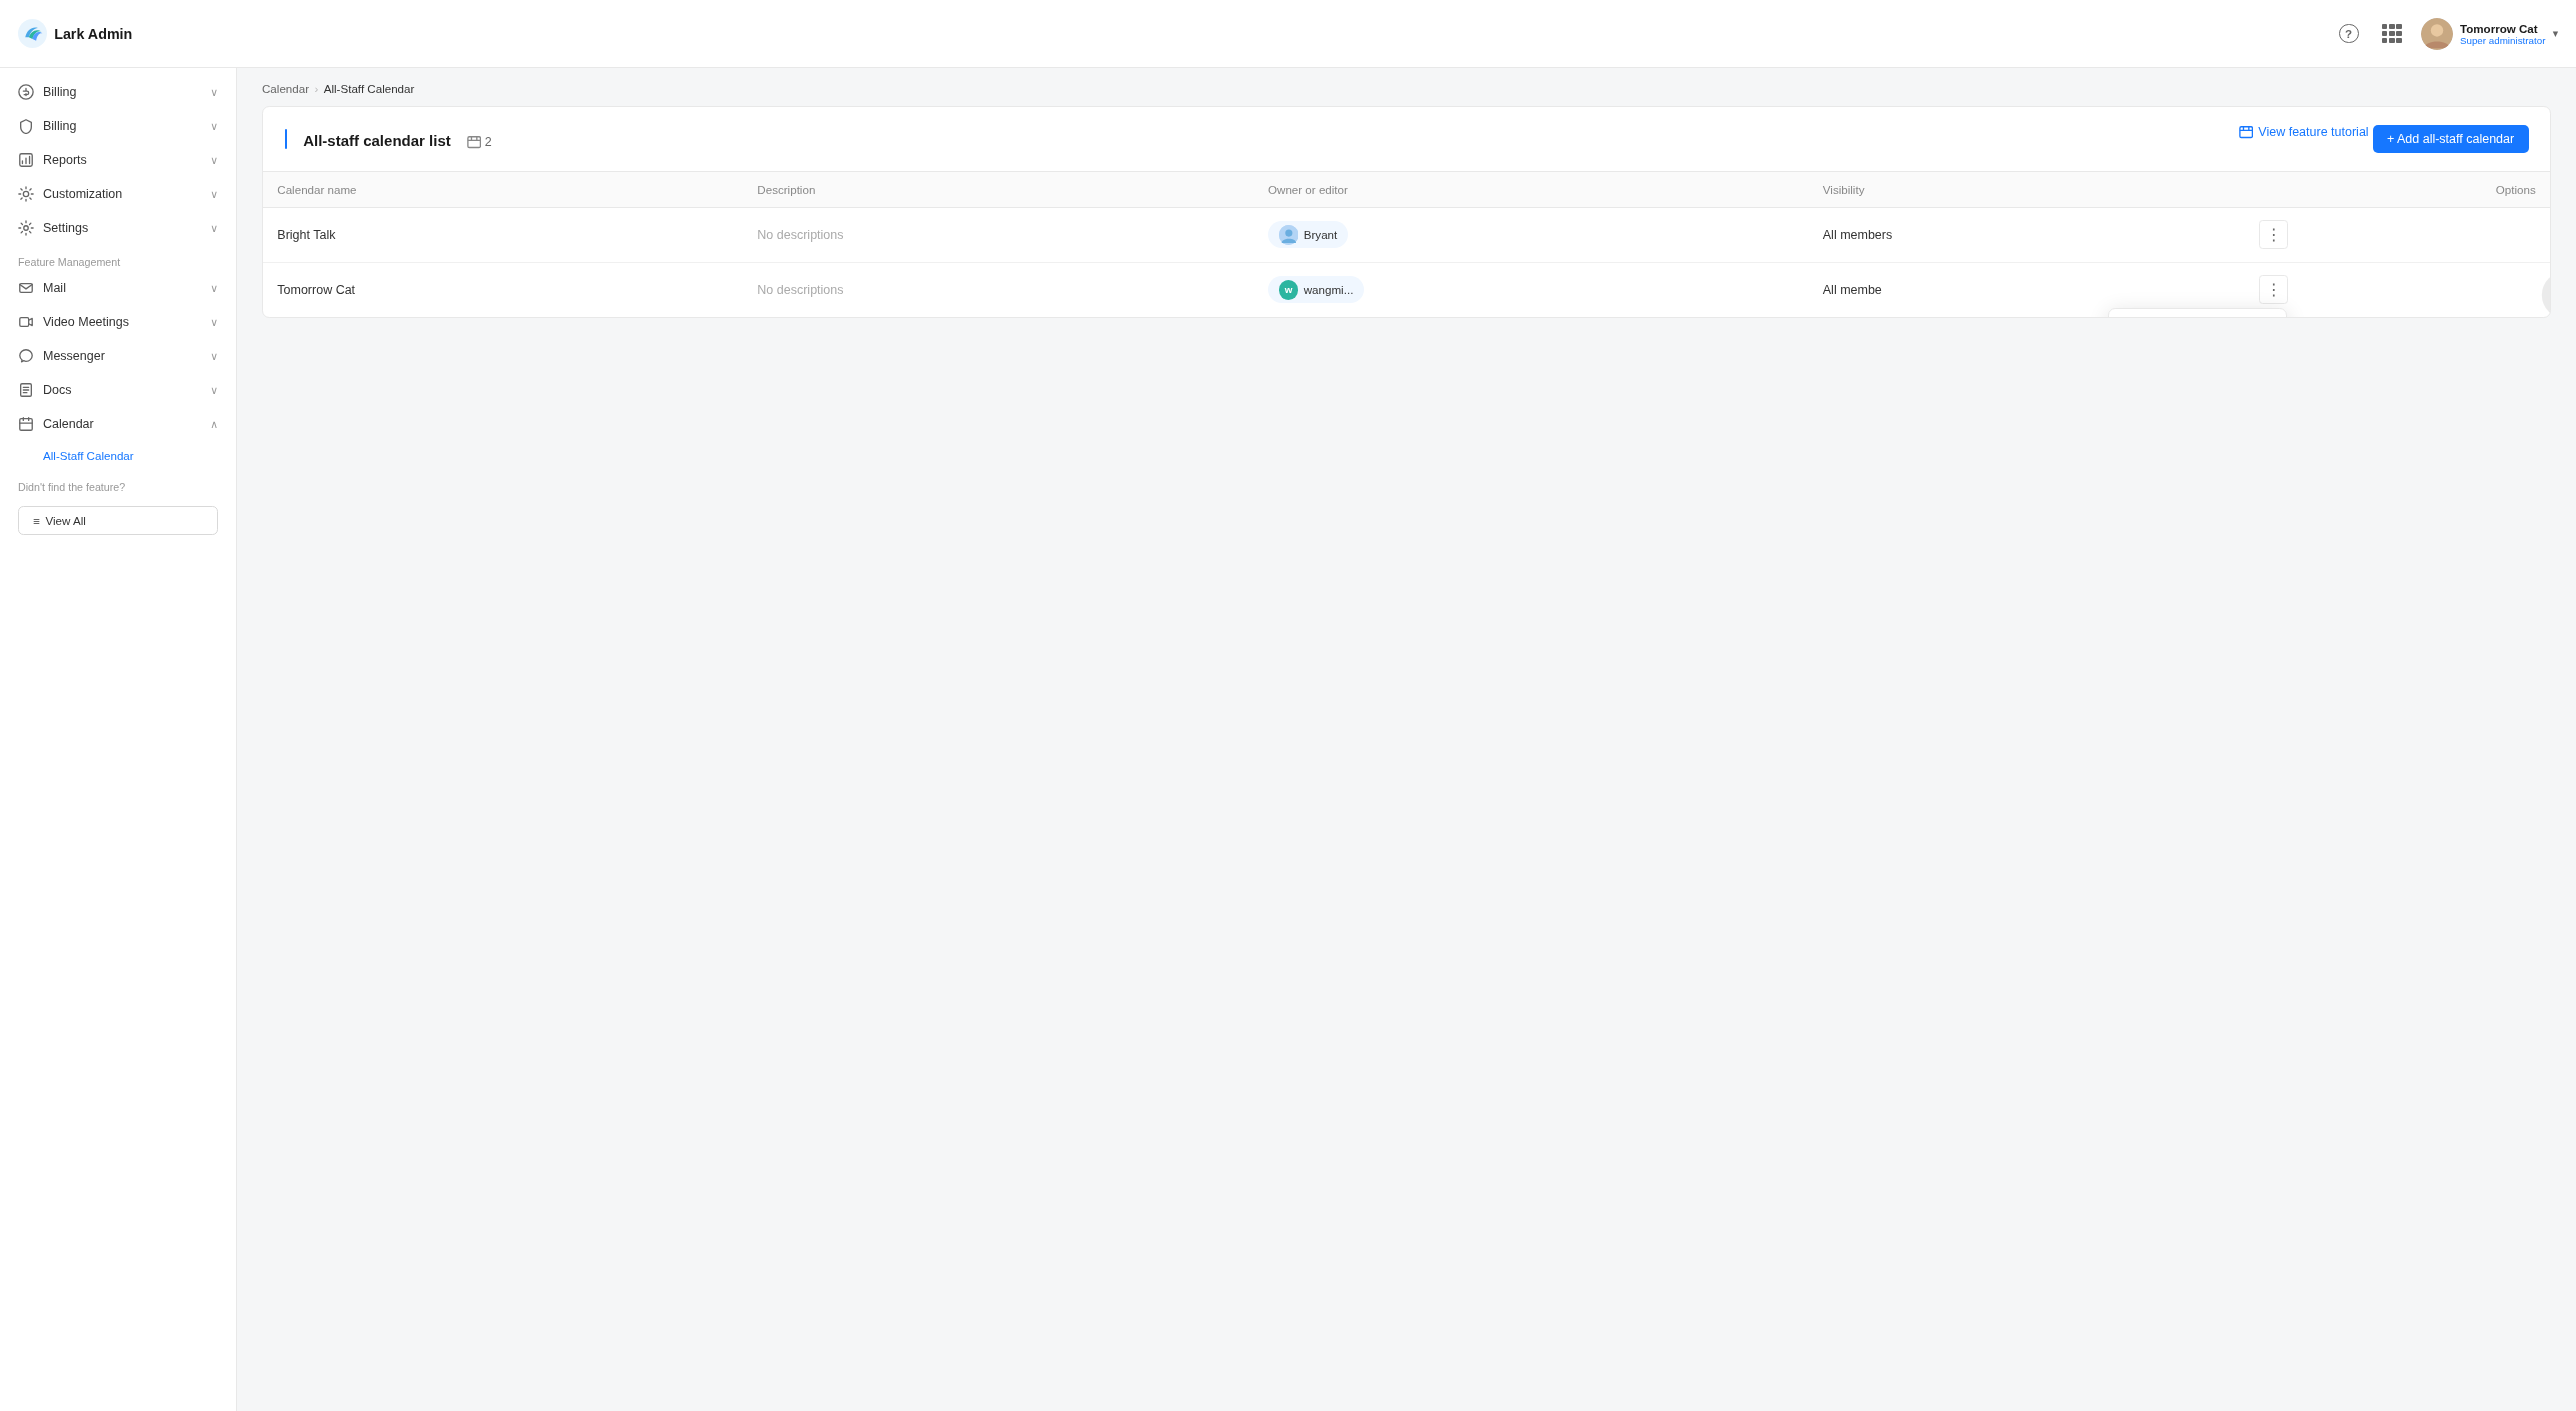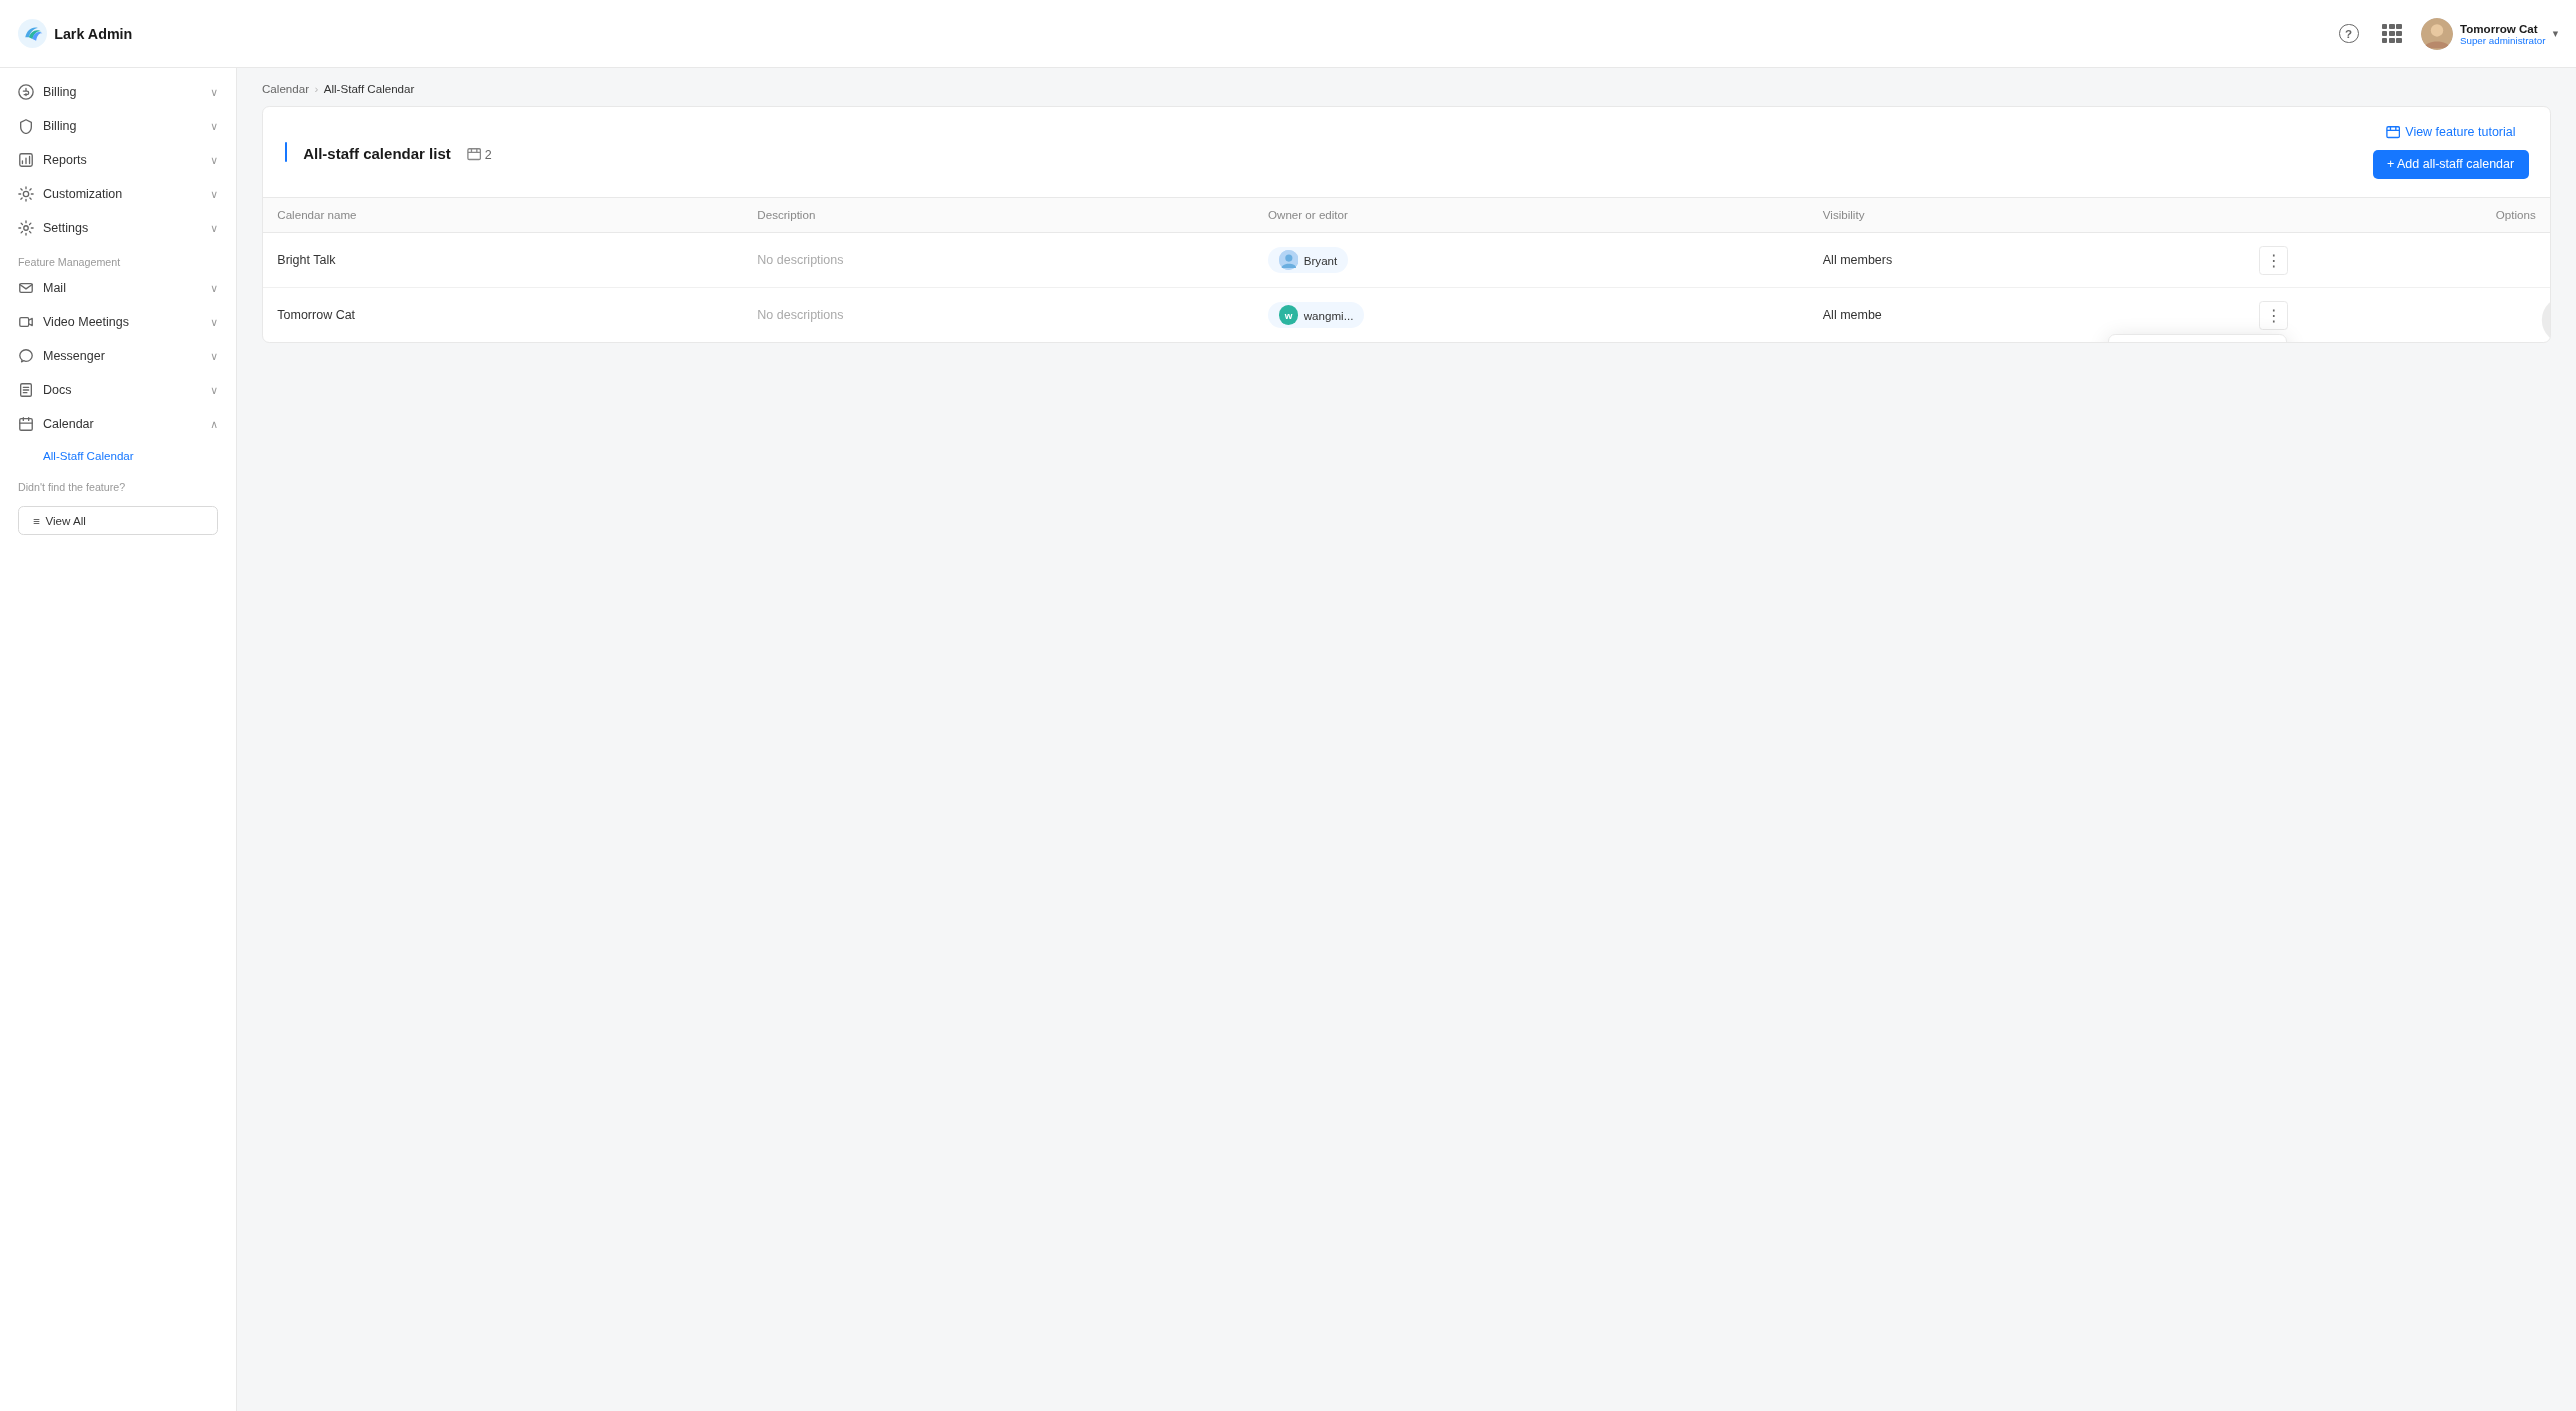--- a/index.html
+++ b/index.html
@@ -62,21 +62,21 @@
     .content-card { background: #fff; border-radius: 7.2px; border: 0.9px solid #e8e8e8; overflow: hidden; }
 
     .card-header {
       display: flex; align-items: center; justify-content: space-between;
       padding: 18px 21.5px; border-bottom: 0.9px solid #e8e8e8;
     }
     .card-title-area { display: flex; align-items: flex-end; gap: 16px; }
     .card-title-bar { width: 2.7px; height: 19.7px; background: #1677ff; border-radius: 1.8px; }
     .card-title { font-size: 15px; font-weight: 600; color: #1a1a1a; }
     .count-badge { display: flex; align-items: center; gap: 3.6px; color: #666; font-size: 12.5px; }
-    .card-actions { display: flex; align-items: center; gap: 11px; flex-direction: column; }
+    .card-actions { display: flex; align-items: flex-start; gap: 4px; }
     .view-tutorial-btn {
       display: flex; align-items: center; gap: 5.4px; color: #1677ff;
       background: none; border: none; cursor: pointer; font-size: 12.5px;
     }
     .add-btn {
       background: #1677ff; color: #fff; border: none; border-radius: 5px;
       padding: 7.2px 14.3px; cursor: pointer; font-size: 12.5px; font-weight: 500;
       display: flex; align-items: center; gap: 5.4px;
     }
 

